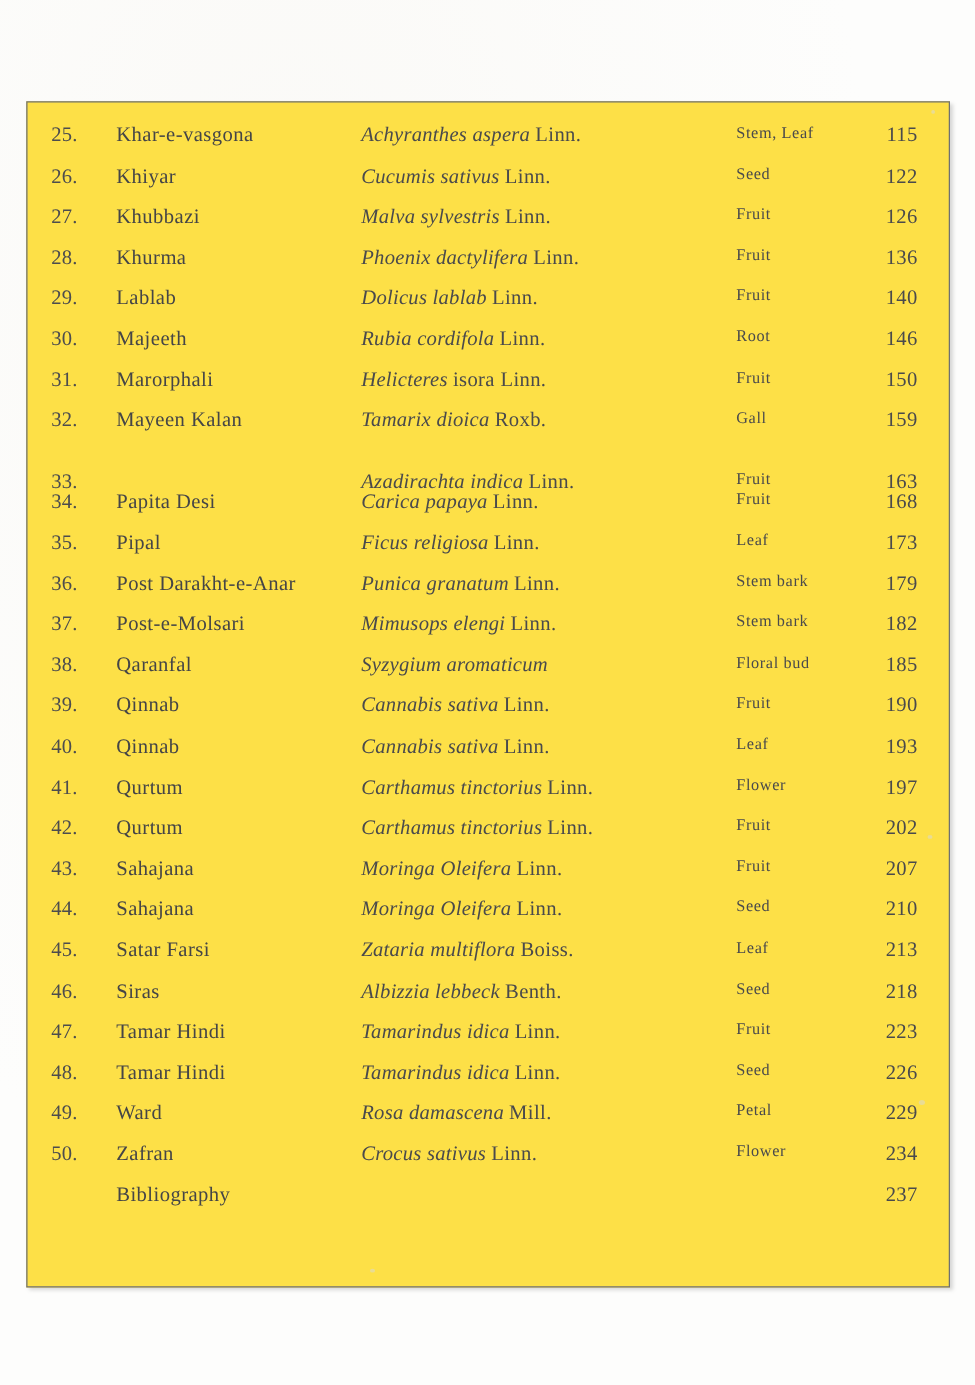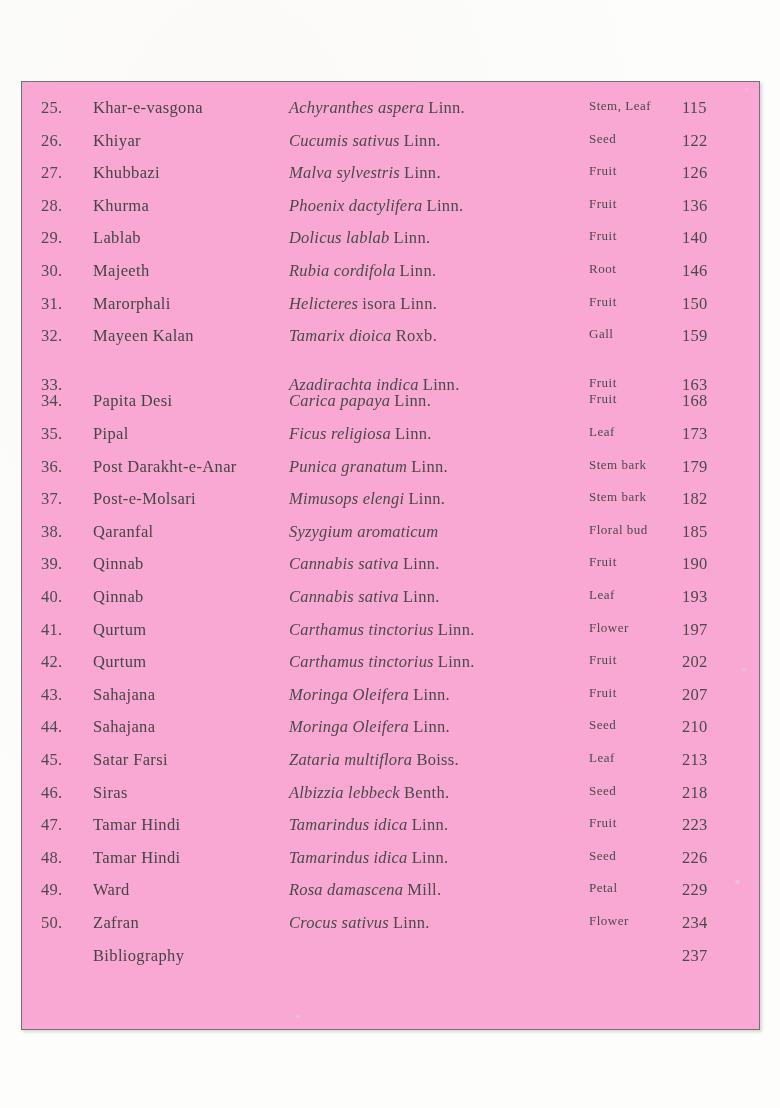--- a/index.html
+++ b/index.html
@@ -24,21 +24,21 @@
     pointer-events: none;
   }
   .frame {
     position: absolute;
     left: 21px;
     top: 81px;
     width: 739px;
     height: 949px;
     border: 1.5px solid #6f7173;
     box-sizing: border-box;
-    background: #f9a8d4;
+    background: #fde047;
     box-shadow: 2px 2px 3px rgba(120,120,120,0.28);
   }
   .toc-list {
     position: absolute;
     left: 0;
     top: 0;
     width: 100%;
     height: 100%;
   }
   .toc-row {
@@ -88,21 +88,21 @@
     width: 120px;
     font-size: 13px;
     color: #4a4a4c;
     letter-spacing: 0.5px;
     white-space: nowrap;
   }
   .c-page {
     position: absolute;
     left: 660px;
     width: 52px;
-    text-align: left;
+    text-align: right;
     font-size: 16.5px;
     color: #4a4a4c;
     letter-spacing: 0.2px;
   }
   
   .speck {
     position: absolute;
     background: #d9d8d4;
     border-radius: 50%;
     opacity: 0.55;

